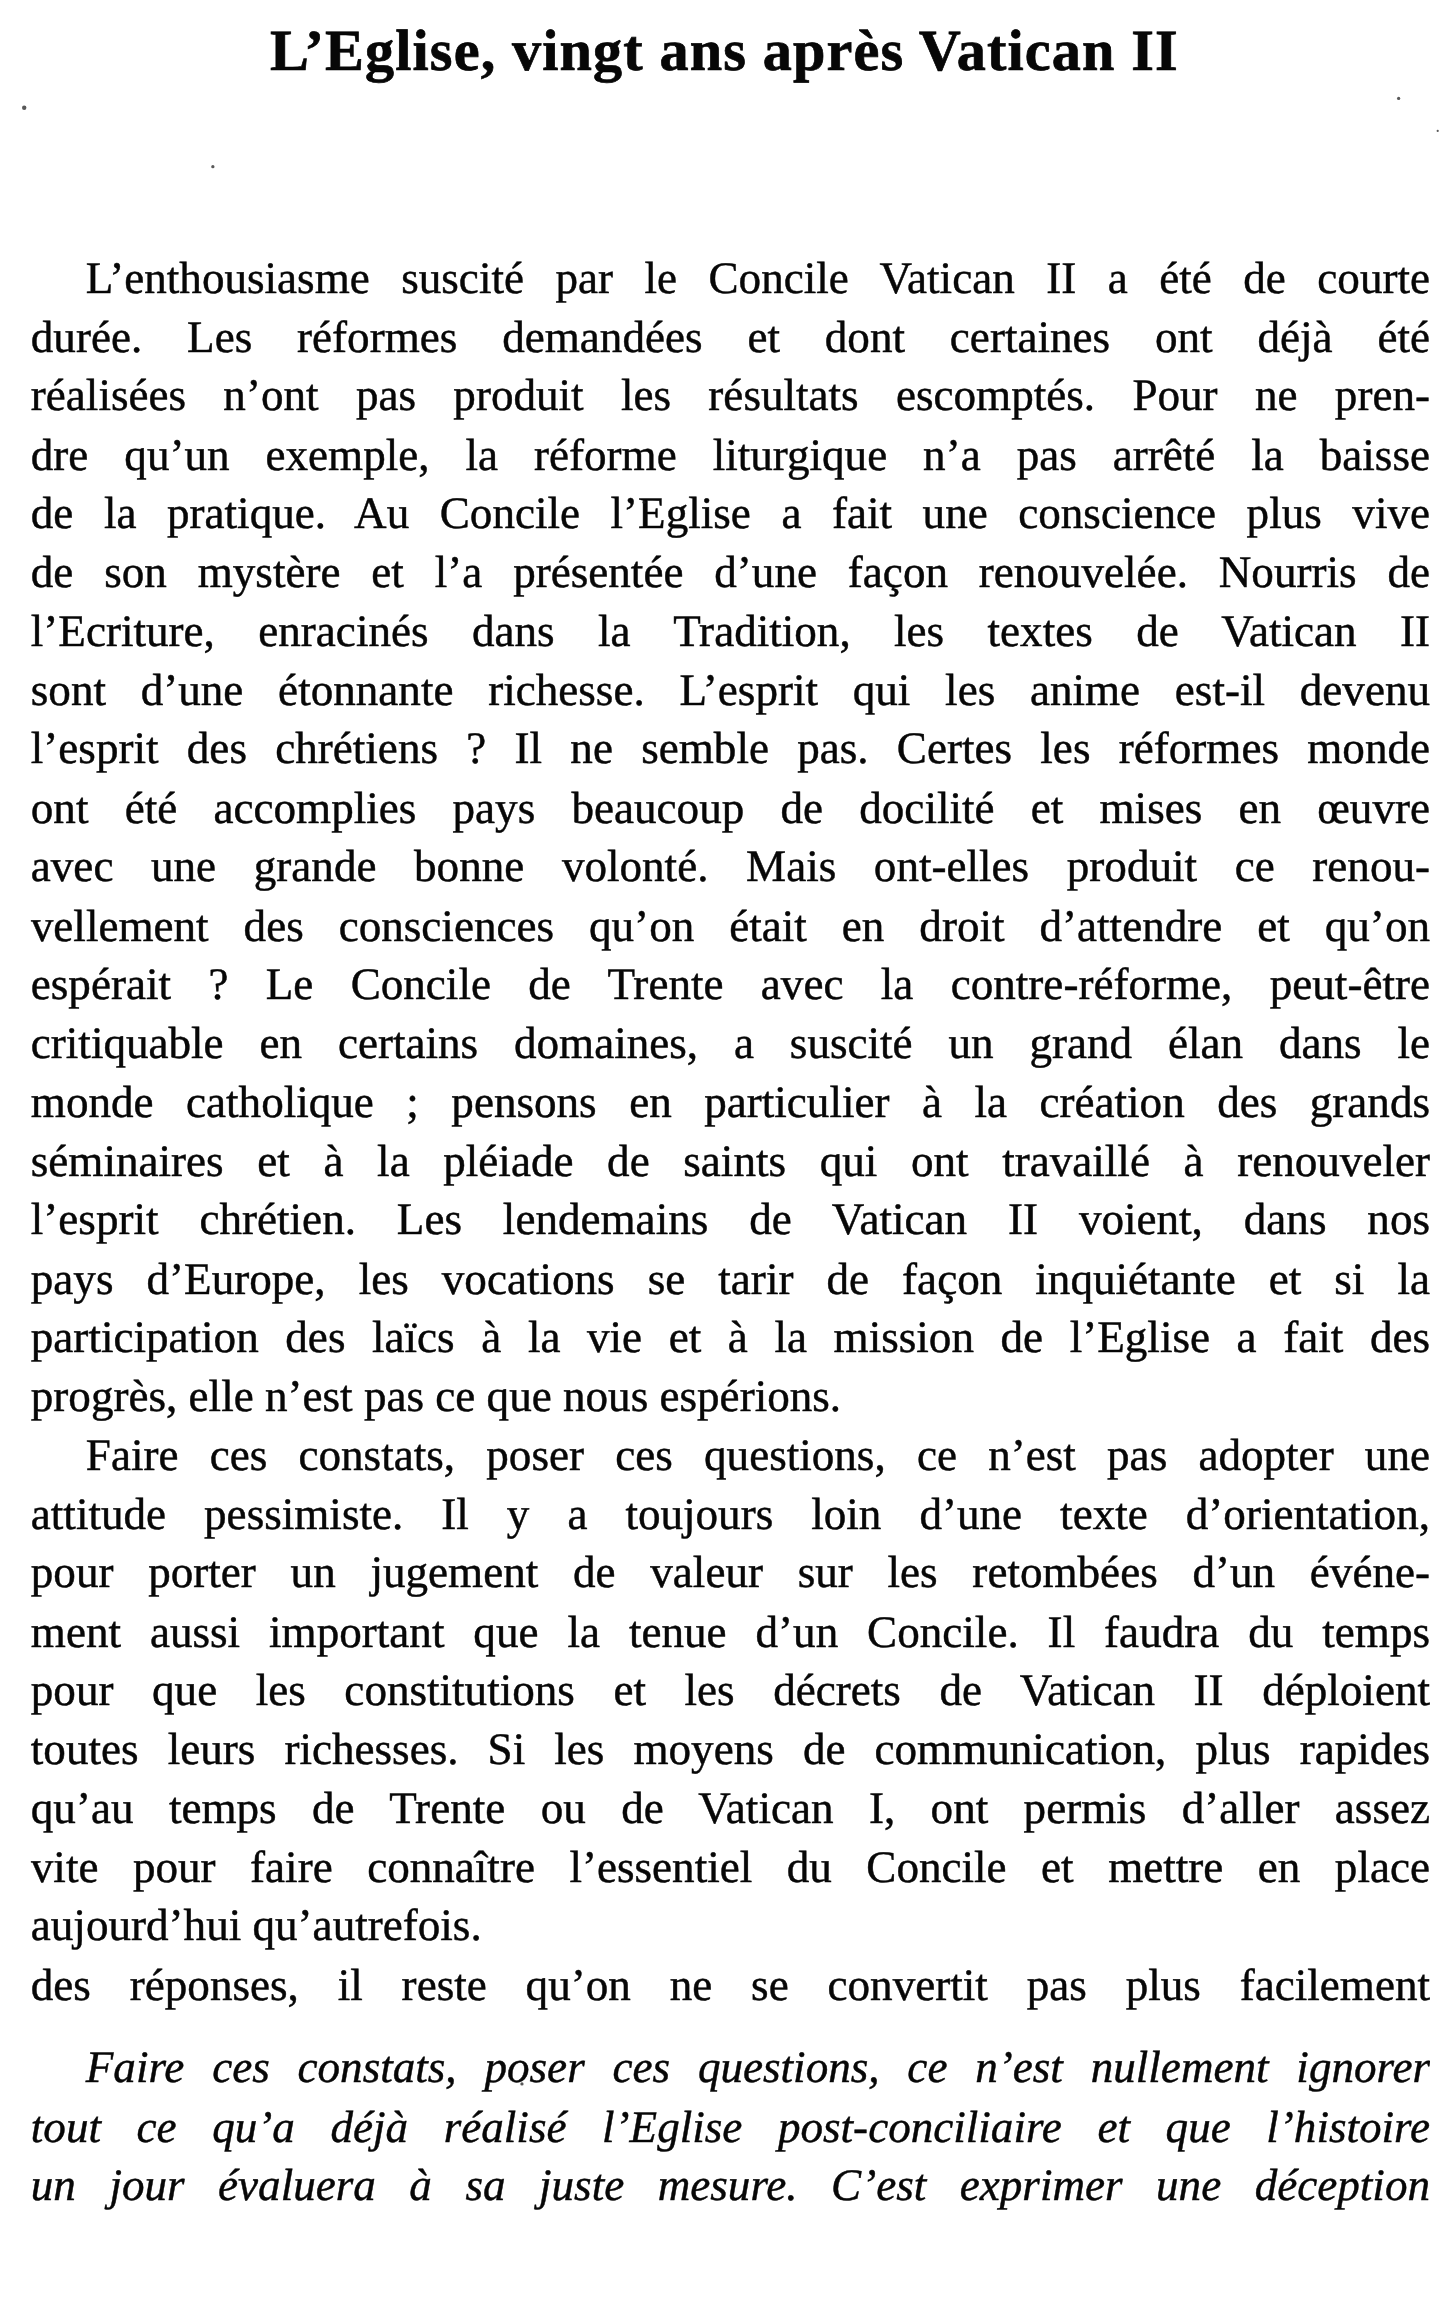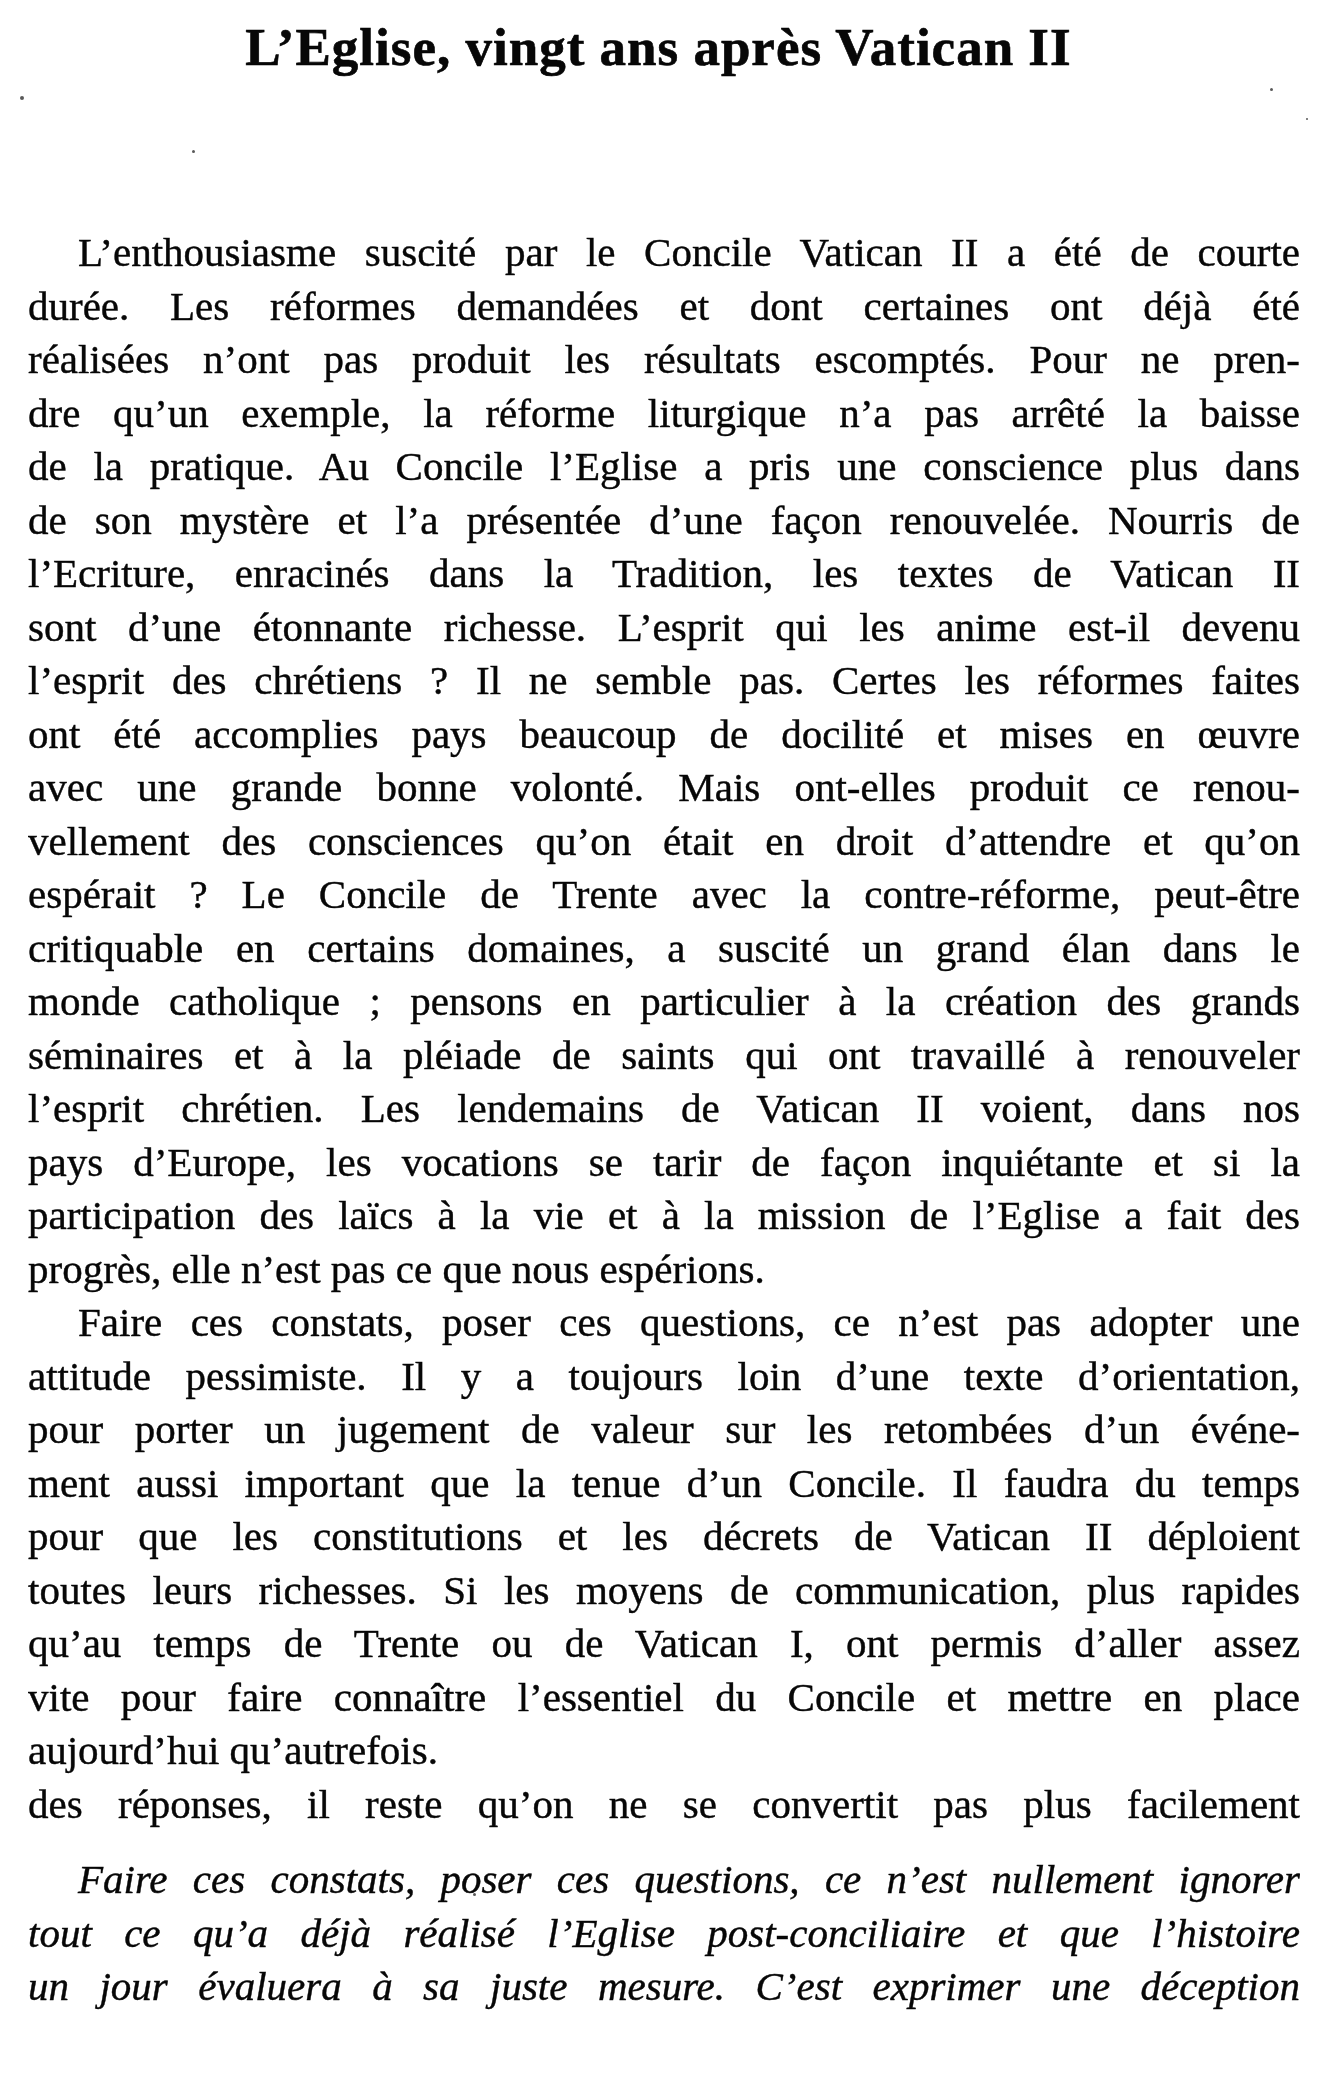--- a/index.html
+++ b/index.html
@@ -56,25 +56,25 @@
 <body>
 
 <div class="page">
   <h1 class="title">L’Eglise, vingt ans après Vatican II</h1>
   <div class="body-text">
       <div class="paragraph">
         <div class="line indent">L’enthousiasme suscité par le Concile Vatican II a été de courte</div>
         <div class="line">durée. Les réformes demandées et dont certaines ont déjà été</div>
         <div class="line">réalisées n’ont pas produit les résultats escomptés. Pour ne pren-</div>
         <div class="line">dre qu’un exemple, la réforme liturgique n’a pas arrêté la baisse</div>
-        <div class="line">de la pratique. Au Concile l’Eglise a pris une conscience plus dans</div>
+        <div class="line">de la pratique. Au Concile l’Eglise a fait une conscience plus vive</div>
         <div class="line">de son mystère et l’a présentée d’une façon renouvelée. Nourris de</div>
         <div class="line">l’Ecriture, enracinés dans la Tradition, les textes de Vatican II</div>
         <div class="line">sont d’une étonnante richesse. L’esprit qui les anime est-il devenu</div>
-        <div class="line">l’esprit des chrétiens ? Il ne semble pas. Certes les réformes faites</div>
+        <div class="line">l’esprit des chrétiens ? Il ne semble pas. Certes les réformes monde</div>
         <div class="line">ont été accomplies pays beaucoup de docilité et mises en œuvre</div>
         <div class="line">avec une grande bonne volonté. Mais ont-elles produit ce renou-</div>
         <div class="line">vellement des consciences qu’on était en droit d’attendre et qu’on</div>
         <div class="line">espérait ? Le Concile de Trente avec la contre-réforme, peut-être</div>
         <div class="line">critiquable en certains domaines, a suscité un grand élan dans le</div>
         <div class="line">monde catholique ; pensons en particulier à la création des grands</div>
         <div class="line">séminaires et à la pléiade de saints qui ont travaillé à renouveler</div>
         <div class="line">l’esprit chrétien. Les lendemains de Vatican II voient, dans nos</div>
         <div class="line">pays d’Europe, les vocations se tarir de façon inquiétante et si la</div>
         <div class="line">participation des laïcs à la vie et à la mission de l’Eglise a fait des</div>

